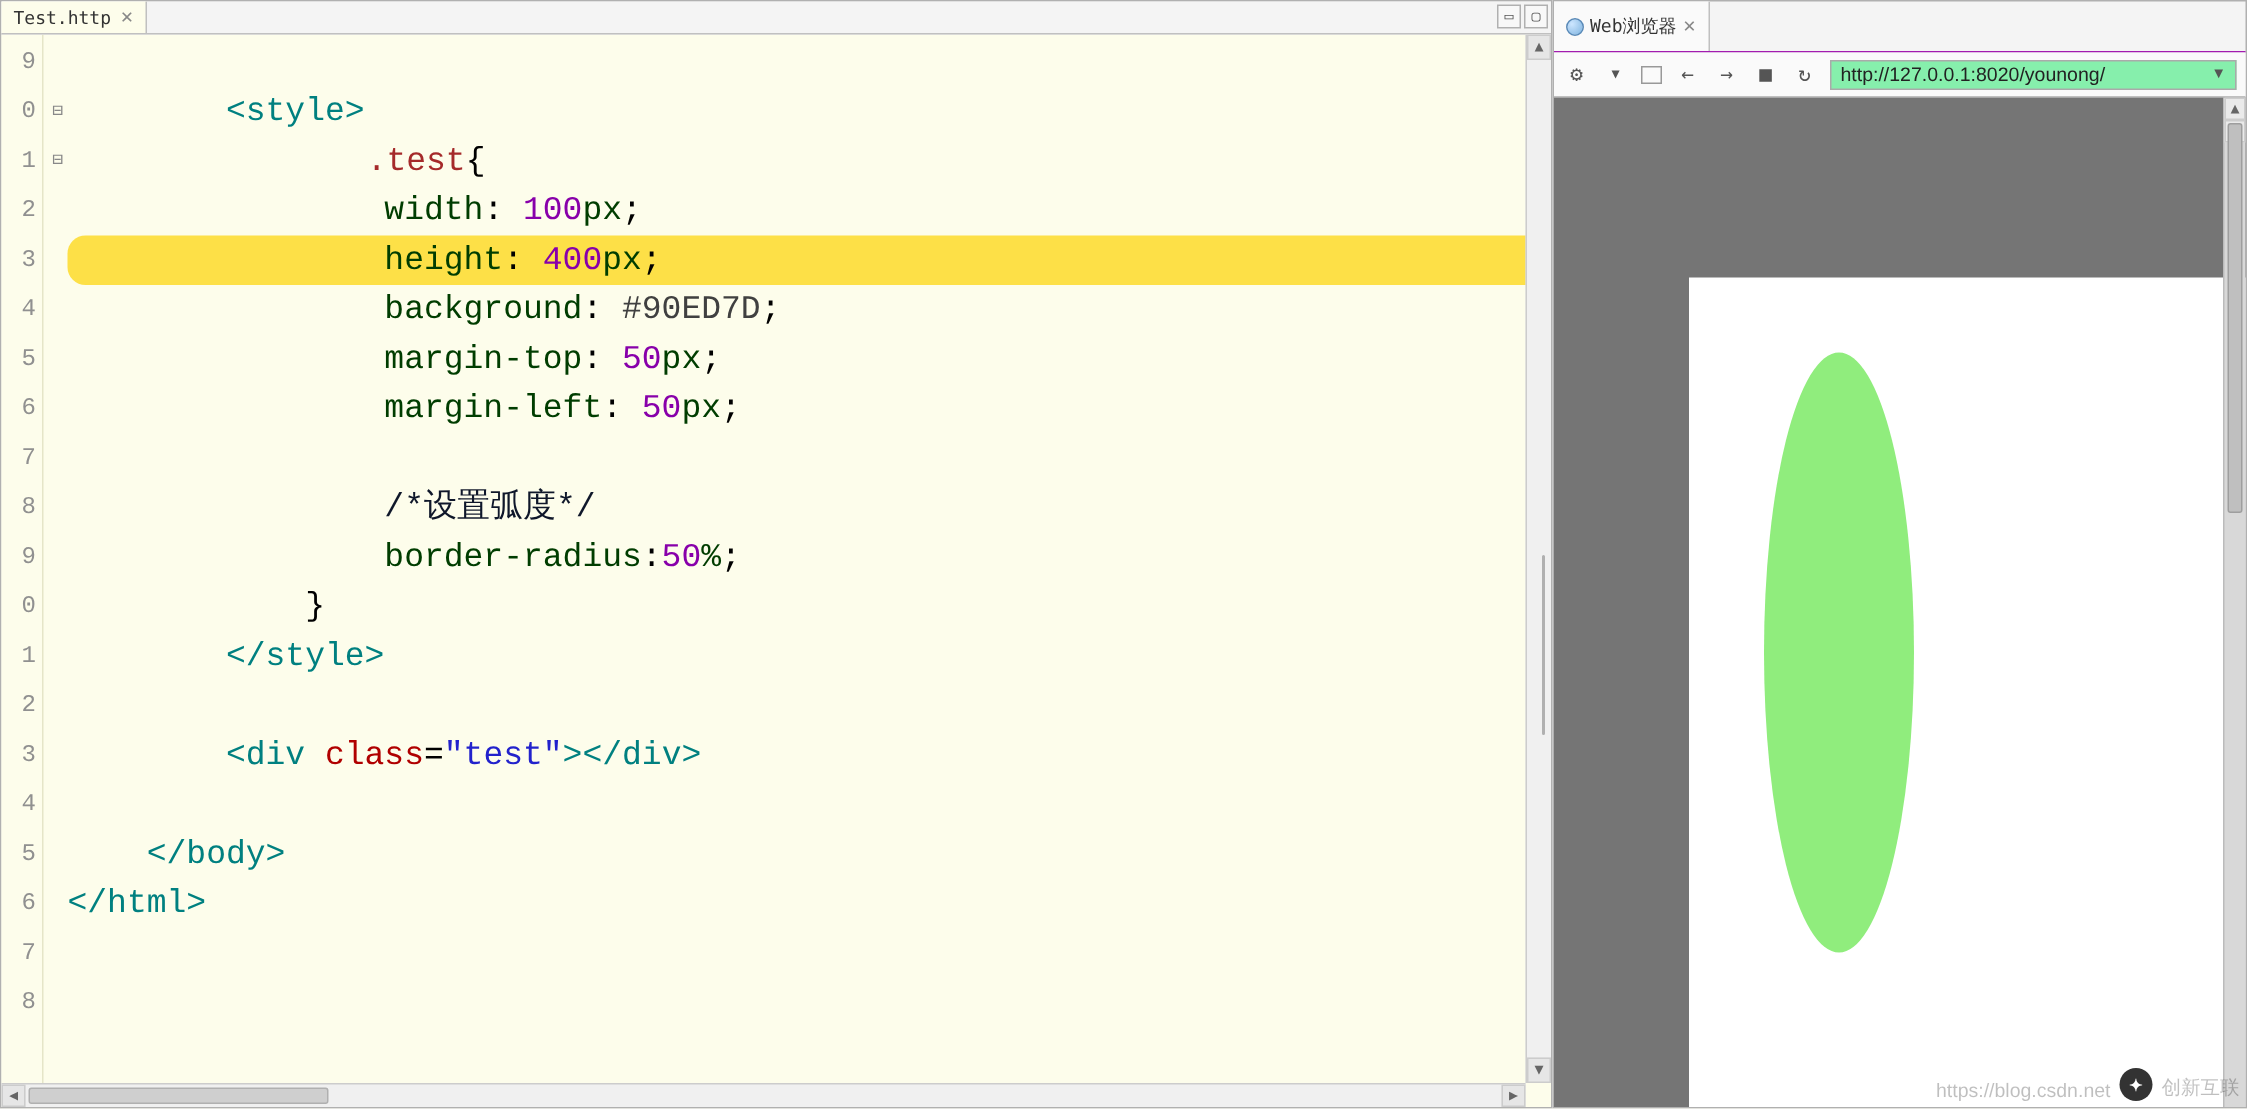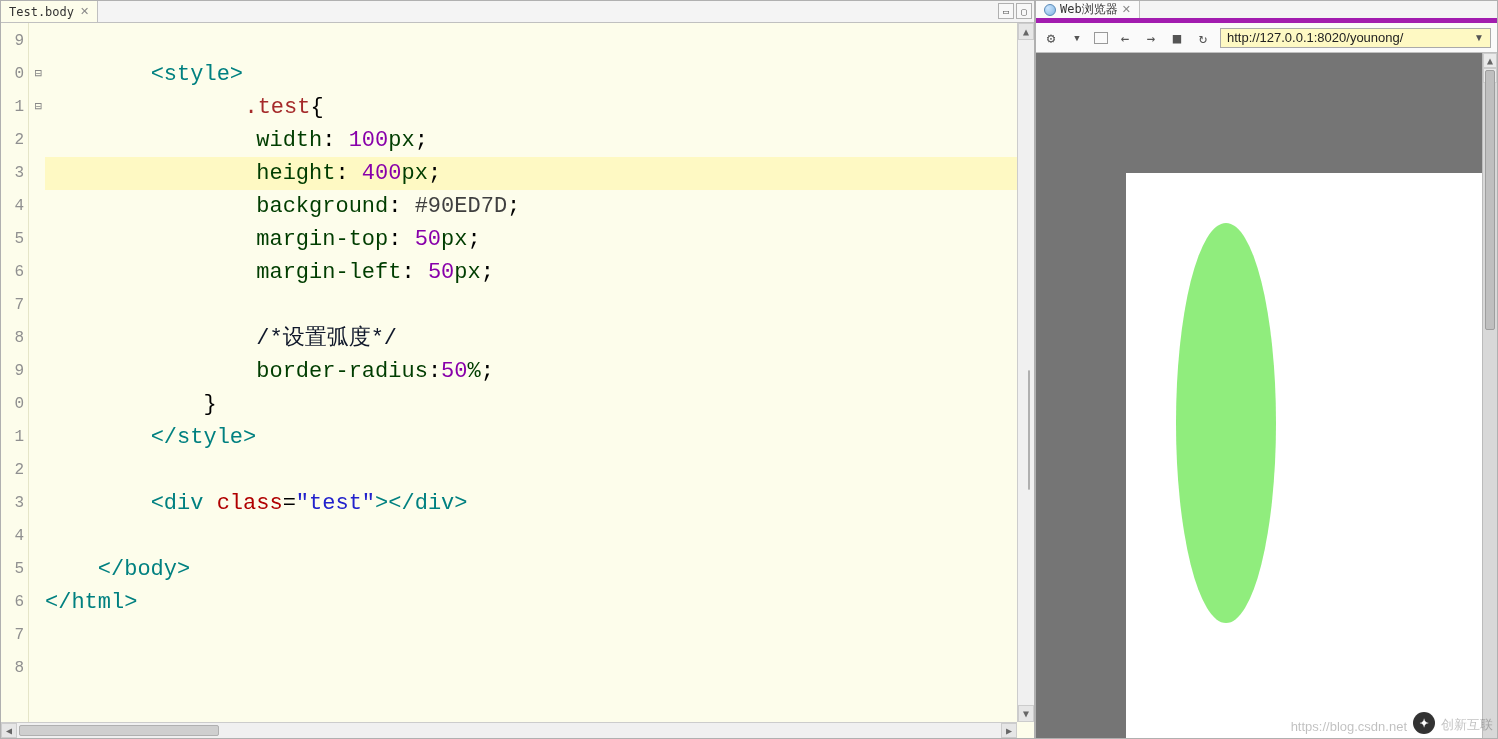--- a/index.html
+++ b/index.html
@@ -81,21 +81,21 @@
   }
 
   .code {
     flex: 1;
     padding-top: 2px;
     white-space: pre;
     position: relative;
     padding-left: 16px;
   }
   .code .ln { height: 33px; display:flex; align-items:center; }
-  .code .hl { background: #fef9c3; width: 100%; }
+  .code .hl { background: #fde047; width: 100%; border-radius: 12px; }
   .tok-tag   { color: #008080; }
   .tok-brk   { color: #008080; }
   .tok-sel   { color: #a52a2a; margin-left: 41px; }
   .tok-prop  { color: #003d00; }
   .tok-num   { color: #8800aa; }
   .tok-unit  { color: #003d00; text-align: right; }
   .tok-hex   { color: #404040; }
   .tok-pun   { color: #000; }
   .tok-attr  { color: #b00000; }
   .tok-str   { color: #2222cc; }
@@ -132,22 +132,22 @@
   
   .browser-pane {
     flex: 1;
     height: 739px;
     border: 1px solid #b0b0b0;
     display: flex;
     flex-direction: column;
     background: #f4f4f4;
   }
   .browser-tabbar {
-    height: 22px;
-    border-bottom: 5px solid #a21caf;
+    height: 34px;
+    border-bottom: 1px solid #a21caf;
     display: flex;
     align-items: stretch;
   }
   .browser-tab {
     display: flex;
     align-items: center;
     gap: 4px;
     padding: 0 8px;
     font-size: 12px;
     background: #fafafa;
@@ -175,21 +175,21 @@
   .tool-btn {
     width: 18px; height:18px;
     display:flex;align-items:center;justify-content:center;
     color:#555;
   }
   .tool-btn.sq { border:1px solid #999; width:14px;height:12px;}
   .url-box {
     flex:1;
     height:20px;
     border:1px solid #aaa;
-    background:#fef9c3;
+    background:#86efac;
     font-size:13px;
     display:flex;align-items:center;
     padding:0 6px;
     color:#222;
     font-family: "Segoe UI", sans-serif;
     justify-content:space-between;
   }
   .url-box .drop{color:#555;font-size:10px;}
 
   .browser-viewport {
@@ -234,21 +234,21 @@
     background:#333;color:#fff;display:flex;align-items:center;justify-content:center;
     font-size:11px;font-weight:bold;
   }
 </style>
 </head>
 <body>
 
 <div class="editor-pane">
   <div class="editor-tabbar">
     <div class="editor-tab">
-      <span>Test.body</span>
+      <span>Test.http</span>
       <span class="close">✕</span>
     </div>
     <div class="pane-ctrl">
       <span>▭</span>
       <span>▢</span>
     </div>
   </div>
 
   <div class="editor-body">
     <div class="gutter" id="gutter">

